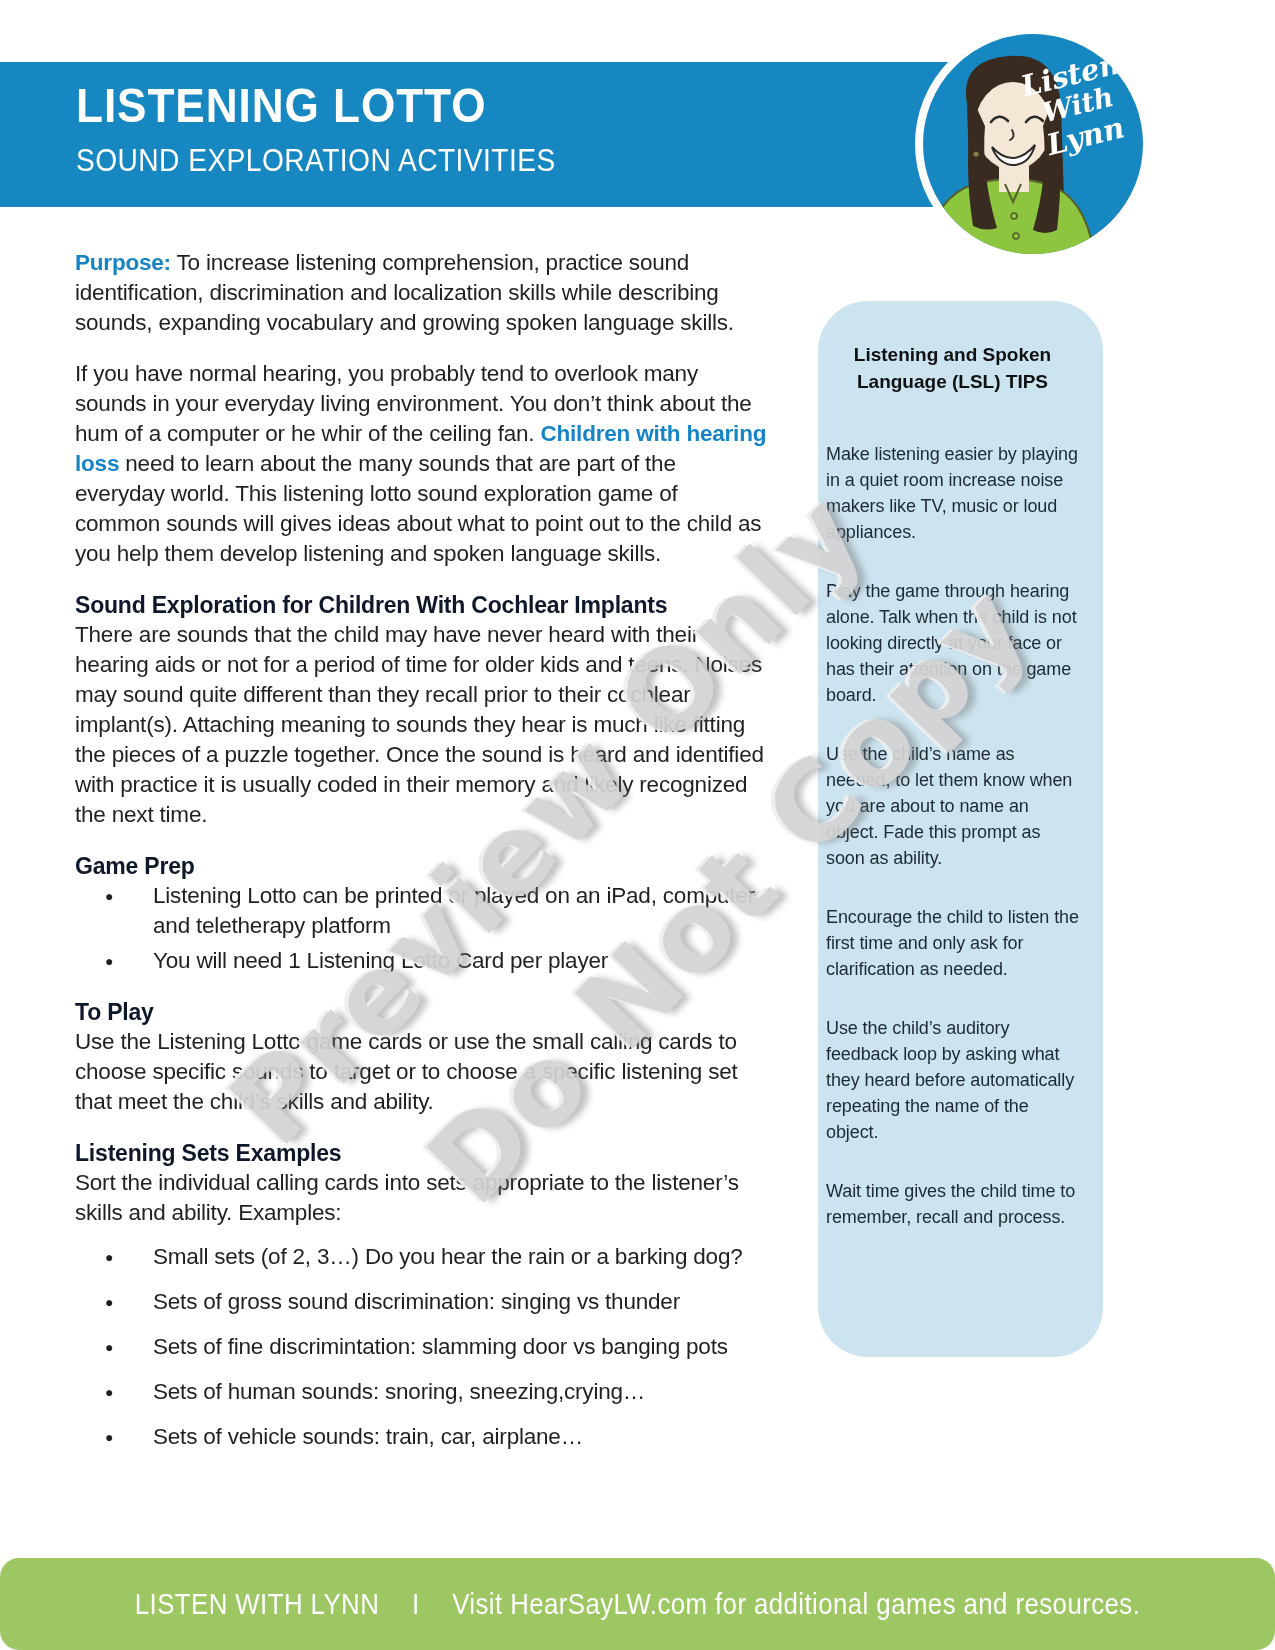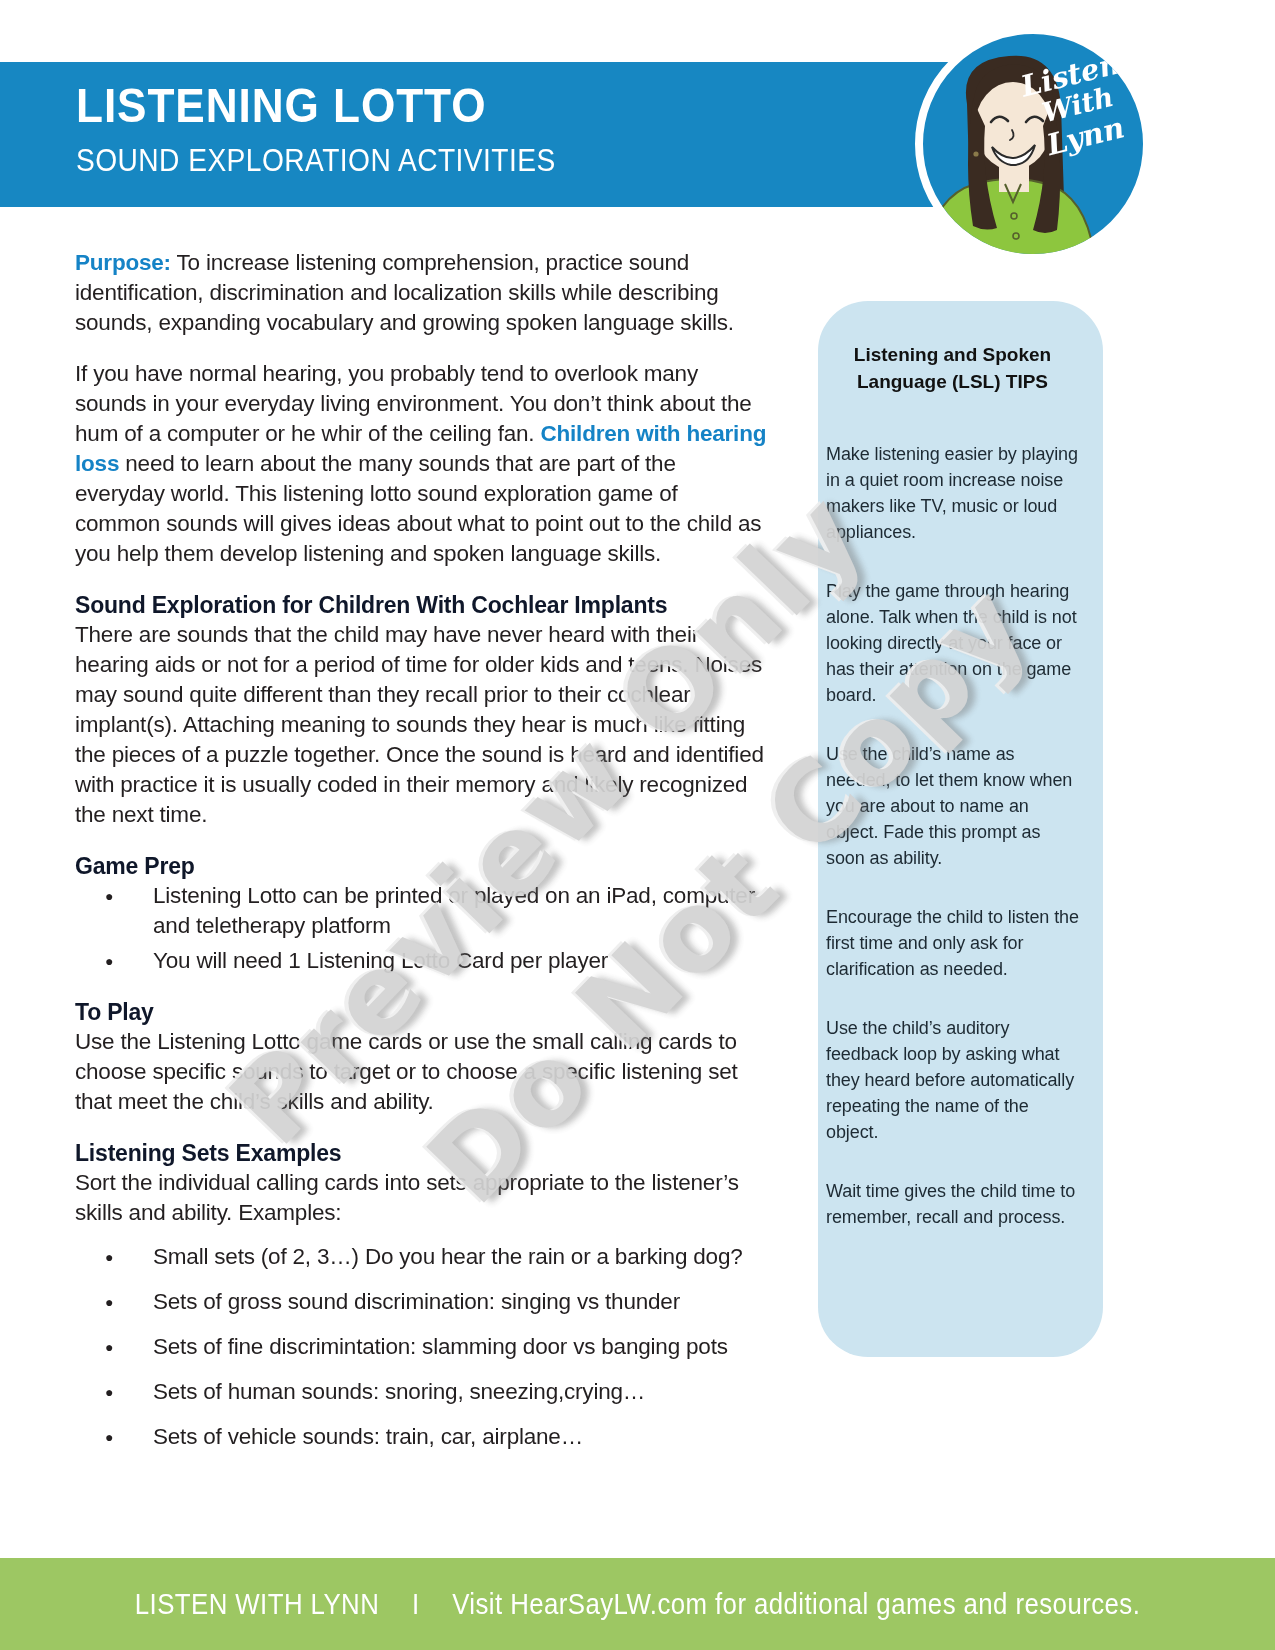--- a/index.html
+++ b/index.html
@@ -87,21 +87,21 @@
   .watermark .wline {
     font-family:"DejaVu Sans", sans-serif; font-weight:bold;
     font-size:110px; letter-spacing:3px; color:#d3d3d3;
     text-shadow:-3px -3px 0 #eeeeee, 5px 6px 6px rgba(110,110,110,0.45);
   }
   .watermark .wline.second { margin-top:55px; padding-left:95px; }
 
   
   .footer {
     position:absolute; left:0; top:1558px; width:1275px; height:92px;
-    background:#9dc763; display:flex; align-items:center; justify-content:center;
+    background:#9dc763; display:flex; align-items:center; justify-content:center;border-radius:19px;
   }
   .footer .foot-inner {
     color:#ffffff; font-size:30px; letter-spacing:0.5px;
     transform:scaleX(0.86); transform-origin:center; white-space:nowrap;
   }
   .footer .sep { display:inline-block; margin:0 38px; }
 </style>
 </head>
 <body>
 

